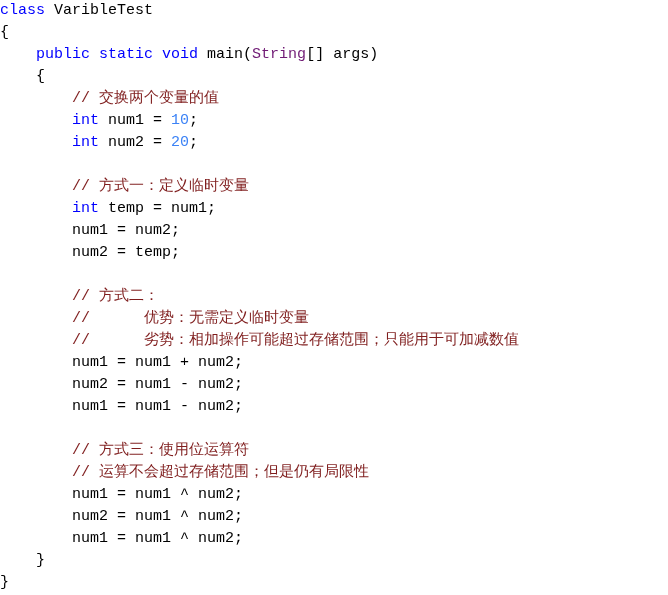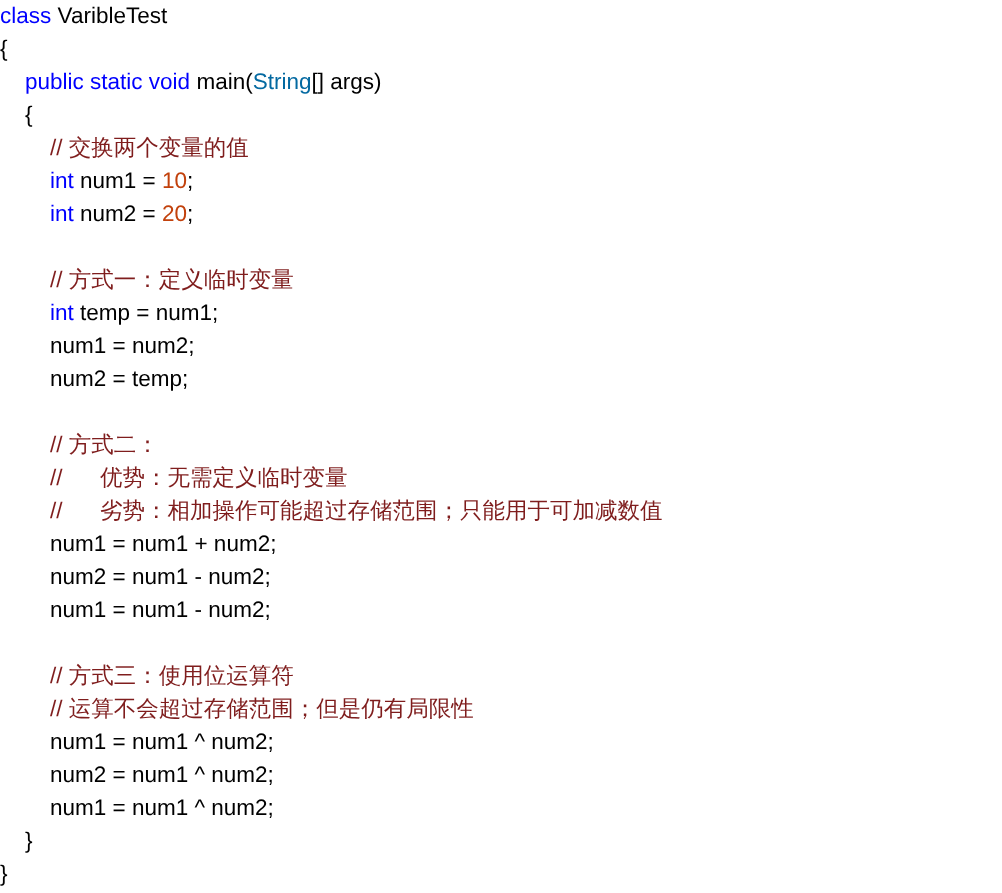--- a/index.html
+++ b/index.html
@@ -6,36 +6,36 @@
     margin: 0;
     padding: 0;
     background: #ffffff;
   }
   body {
     width: 668px;
     height: 595px;
     overflow: hidden;
   }
   #code-view {
-    font-family: Liberation Sans, sans-serif;
+    font-family: Liberation Mono, monospace;
     font-size: 15px;
     line-height: 22px;
     color: #000000;
     background: #ffffff;
     padding: 0;
     margin: 0;
     white-space: pre;
     letter-spacing: 0px;
   }
   .line {
     height: 22px;
     white-space: pre;
   }
   .tok-keyword { color: #0000ff; }
-  .tok-type    { color: #0369a1; }
-  .tok-number  { color: #c2410c; }
+  .tok-type    { color: #701a75; }
+  .tok-number  { color: #3b82f6; }
   .tok-comment { color: #7f1d1d; }
   .tok-plain   { color: #000000; }
 </style>
 </head>
 <body>
 
 <div id="code-view" style="background: rgb(255, 255, 255);"><div class="line"><span class="tok-keyword">class</span><span class="tok-plain"> </span><span class="tok-plain">VaribleTest</span></div><div class="line"><span class="tok-plain">{</span></div><div class="line"><span class="tok-plain">    </span><span class="tok-keyword">public</span><span class="tok-plain"> </span><span class="tok-keyword">static</span><span class="tok-plain"> </span><span class="tok-keyword">void</span><span class="tok-plain"> main(</span><span class="tok-type">String</span><span class="tok-plain">[] args)</span></div><div class="line"><span class="tok-plain">    </span><span class="tok-plain">{</span></div><div class="line"><span class="tok-plain">        </span><span class="tok-comment">// 交换两个变量的值</span></div><div class="line"><span class="tok-plain">        </span><span class="tok-keyword">int</span><span class="tok-plain"> num1 = </span><span class="tok-number">10</span><span class="tok-plain">;</span></div><div class="line"><span class="tok-plain">        </span><span class="tok-keyword">int</span><span class="tok-plain"> num2 = </span><span class="tok-number">20</span><span class="tok-plain">;</span></div><div class="line">&nbsp;</div><div class="line"><span class="tok-plain">        </span><span class="tok-comment">// 方式一：定义临时变量</span></div><div class="line"><span class="tok-plain">        </span><span class="tok-keyword">int</span><span class="tok-plain"> temp = num1;</span></div><div class="line"><span class="tok-plain">        </span><span class="tok-plain">num1 = num2;</span></div><div class="line"><span class="tok-plain">        </span><span class="tok-plain">num2 = temp;</span></div><div class="line">&nbsp;</div><div class="line"><span class="tok-plain">        </span><span class="tok-comment">// 方式二：</span></div><div class="line"><span class="tok-plain">        </span><span class="tok-comment">//      优势：无需定义临时变量</span></div><div class="line"><span class="tok-plain">        </span><span class="tok-comment">//      劣势：相加操作可能超过存储范围；只能用于可加减数值</span></div><div class="line"><span class="tok-plain">        </span><span class="tok-plain">num1 = num1 + num2;</span></div><div class="line"><span class="tok-plain">        </span><span class="tok-plain">num2 = num1 - num2;</span></div><div class="line"><span class="tok-plain">        </span><span class="tok-plain">num1 = num1 - num2;</span></div><div class="line">&nbsp;</div><div class="line"><span class="tok-plain">        </span><span class="tok-comment">// 方式三：使用位运算符</span></div><div class="line"><span class="tok-plain">        </span><span class="tok-comment">// 运算不会超过存储范围；但是仍有局限性</span></div><div class="line"><span class="tok-plain">        </span><span class="tok-plain">num1 = num1 ^ num2;</span></div><div class="line"><span class="tok-plain">        </span><span class="tok-plain">num2 = num1 ^ num2;</span></div><div class="line"><span class="tok-plain">        </span><span class="tok-plain">num1 = num1 ^ num2;</span></div><div class="line"><span class="tok-plain">    </span><span class="tok-plain">}</span></div><div class="line"><span class="tok-plain">}</span></div></div>
 
 </body></html>

